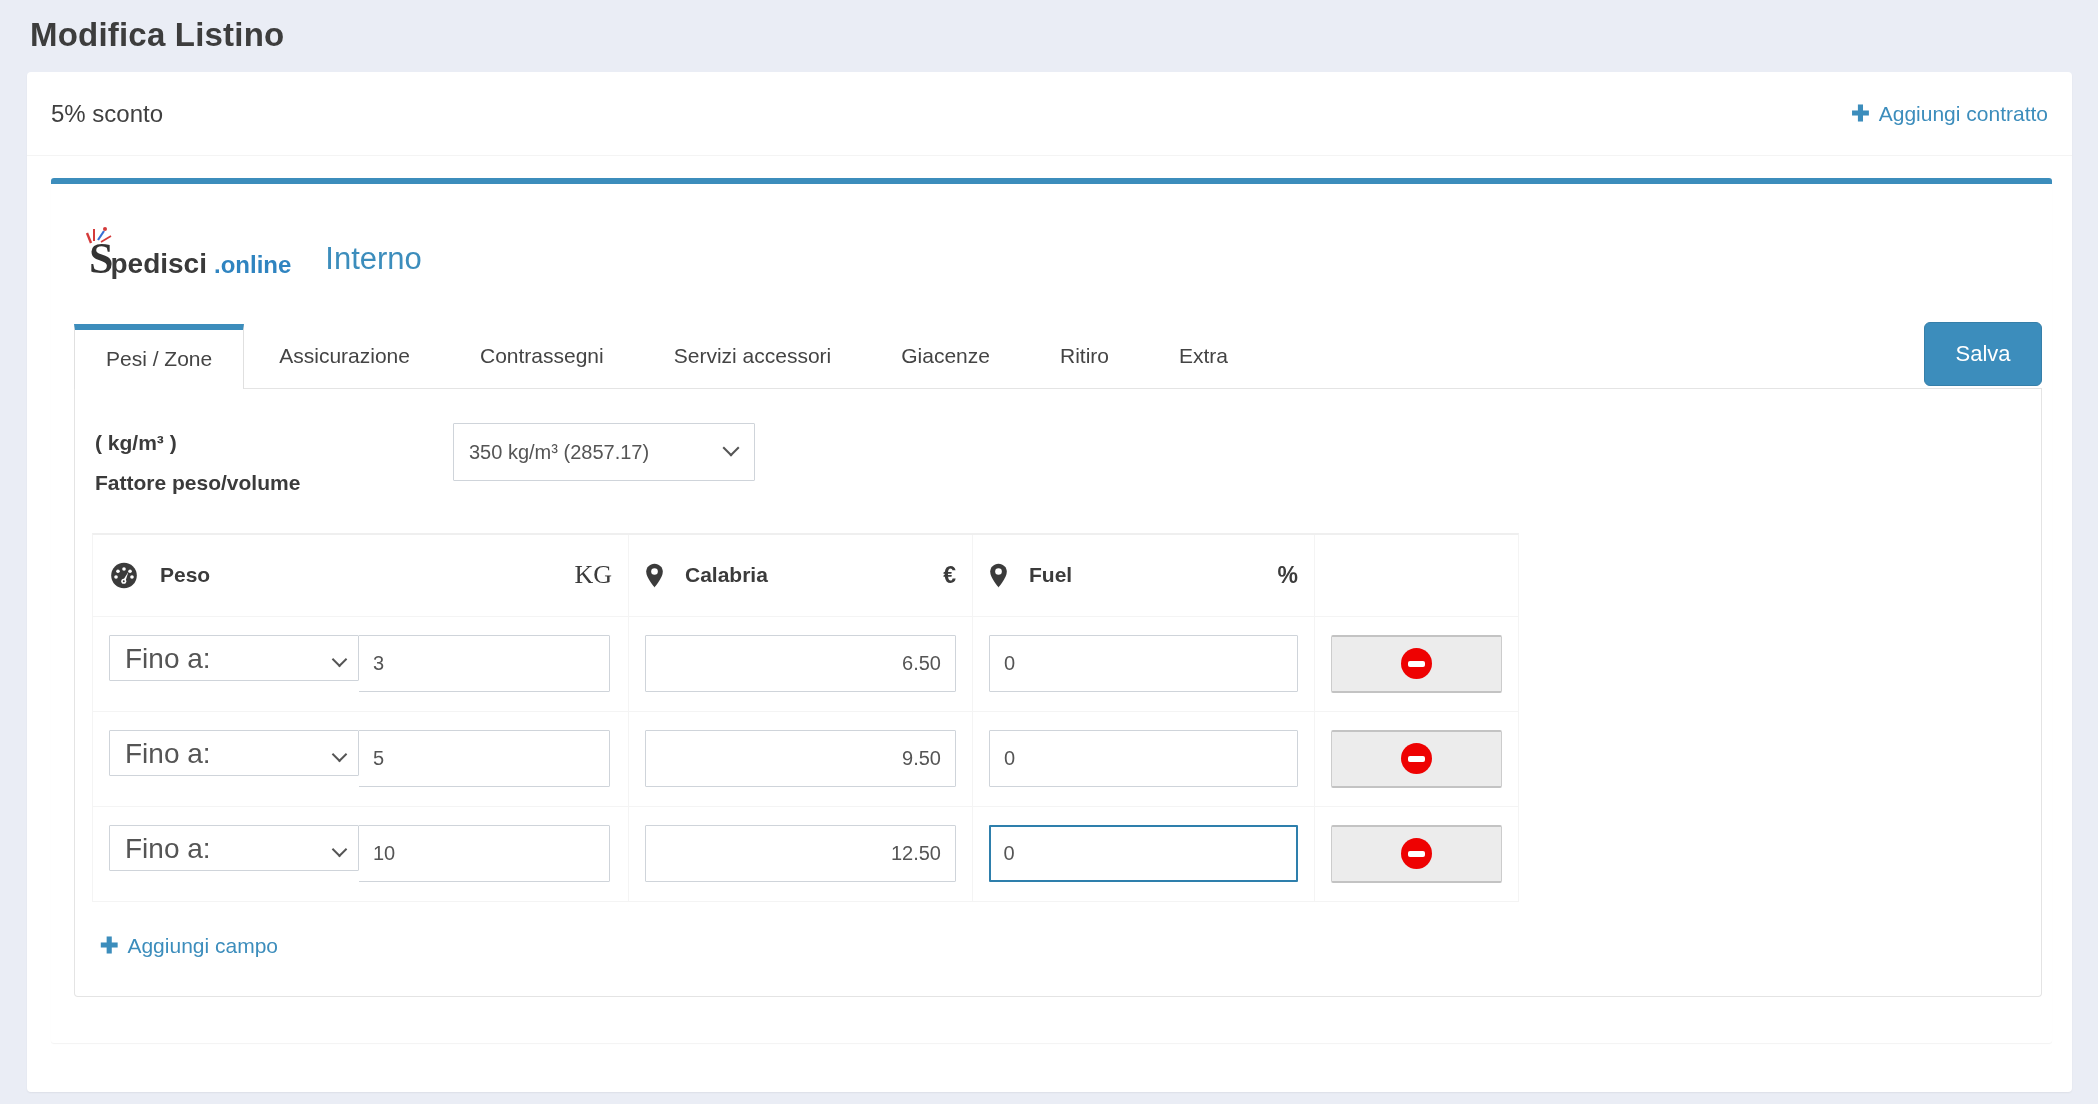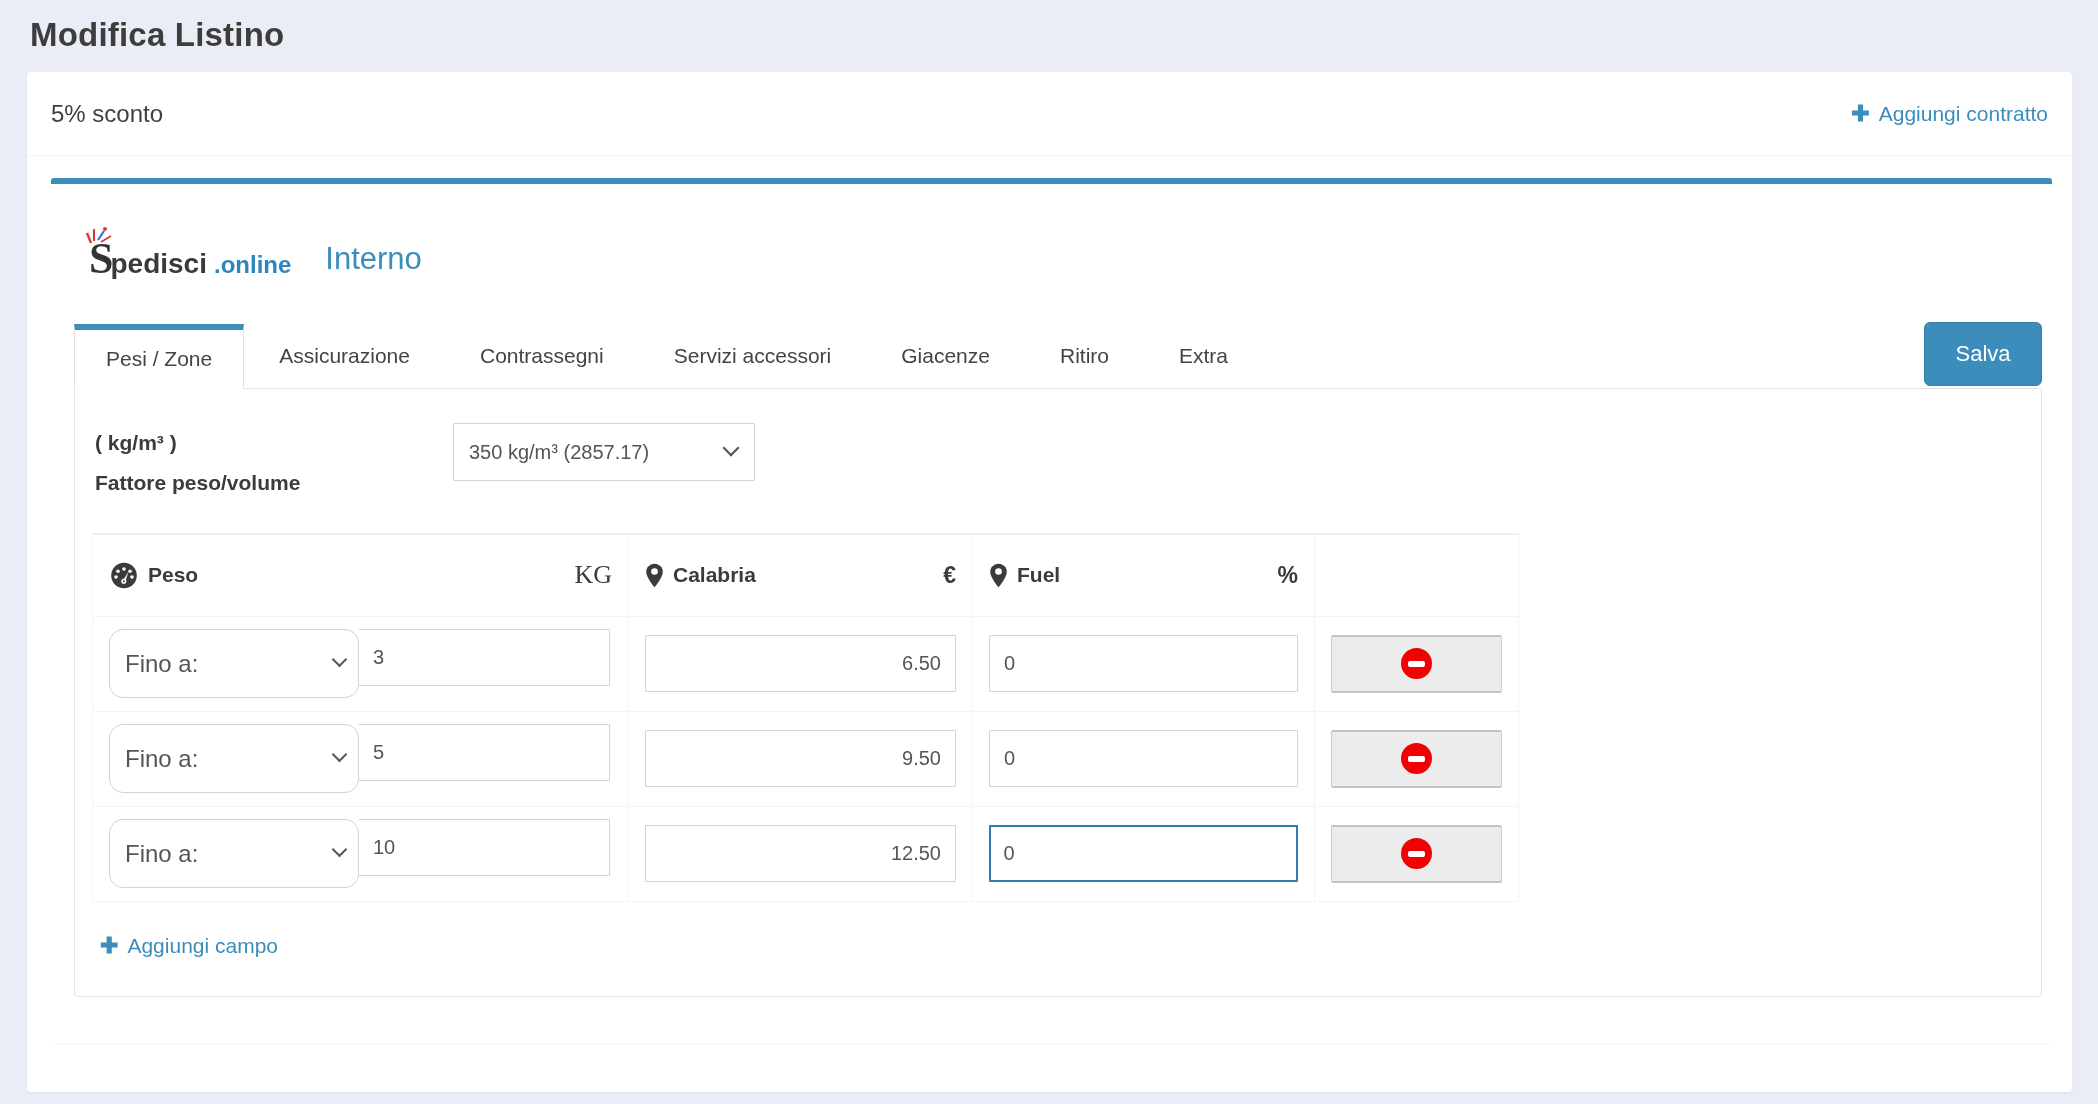--- a/index.html
+++ b/index.html
@@ -112,39 +112,39 @@
   .factor-select{width:302px;}
   
   .weights-table{
     width:1427px;margin-left:0;
     border:1px solid var(--border-light);border-top:2px solid #efefef;
   }
   .thead,.trow{
     display:grid;grid-template-columns:536px 344px 342px 203px;
   }
   .trow{border-top:1px solid var(--border-light);}
-  .th,.td{border-right:1px solid var(--border-light);padding:0 16px;}
+  .th,.td{border-right:1px solid var(--border-light);padding:0 16px;gap:12px;}
   .th:last-child,.td:last-child{border-right:none;}
   .th{
     height:81px;display:flex;align-items:center;
     font-size:21px;font-weight:bold;color:#3b3b3b;
   }
   .th .hicon{display:inline-flex;margin-right:9px;align-items:center;}
   .th .unit{margin-left:auto;font-weight:bold;}
   .unit-serif{font-family:"Liberation Serif", serif;font-weight:400 !important;font-size:26px;}
   .unit-sym{font-size:23px;}
   .td{height:94px;display:flex;align-items:center;}
   input.cell-input{
     height:57px;border:1px solid var(--input-border);border-radius:1px;
     font-size:20px;font-family:inherit;color:#555;
     padding:0 14px;background:#fff;outline:none;
   }
   .input-group{display:flex;}
   .cond-select{width:250px;}
-  .cond-select select{height:69px;font-size:24px;padding-right:40px;border-radius:14px;}
+  .cond-select select{height:46px;font-size:28px;padding-right:40px;}
   .cond-select .chev{right:14px;width:11px;height:11px;}
   input.weight-input{width:252px;margin-left:-1px;}
   input.price-input{width:100%;text-align:right;}
   input.fuel-input{width:100%;}
   input.focused{border:2.5px solid #2e7fac;padding:0 12.5px;}
   .remove-btn{
     width:172px;height:58px;
     background:#ececec;
     border:1px solid #cccccc;border-top:2px solid #c3c3c3;border-bottom:2px solid #c3c3c3;
     border-radius:2px;cursor:pointer;

